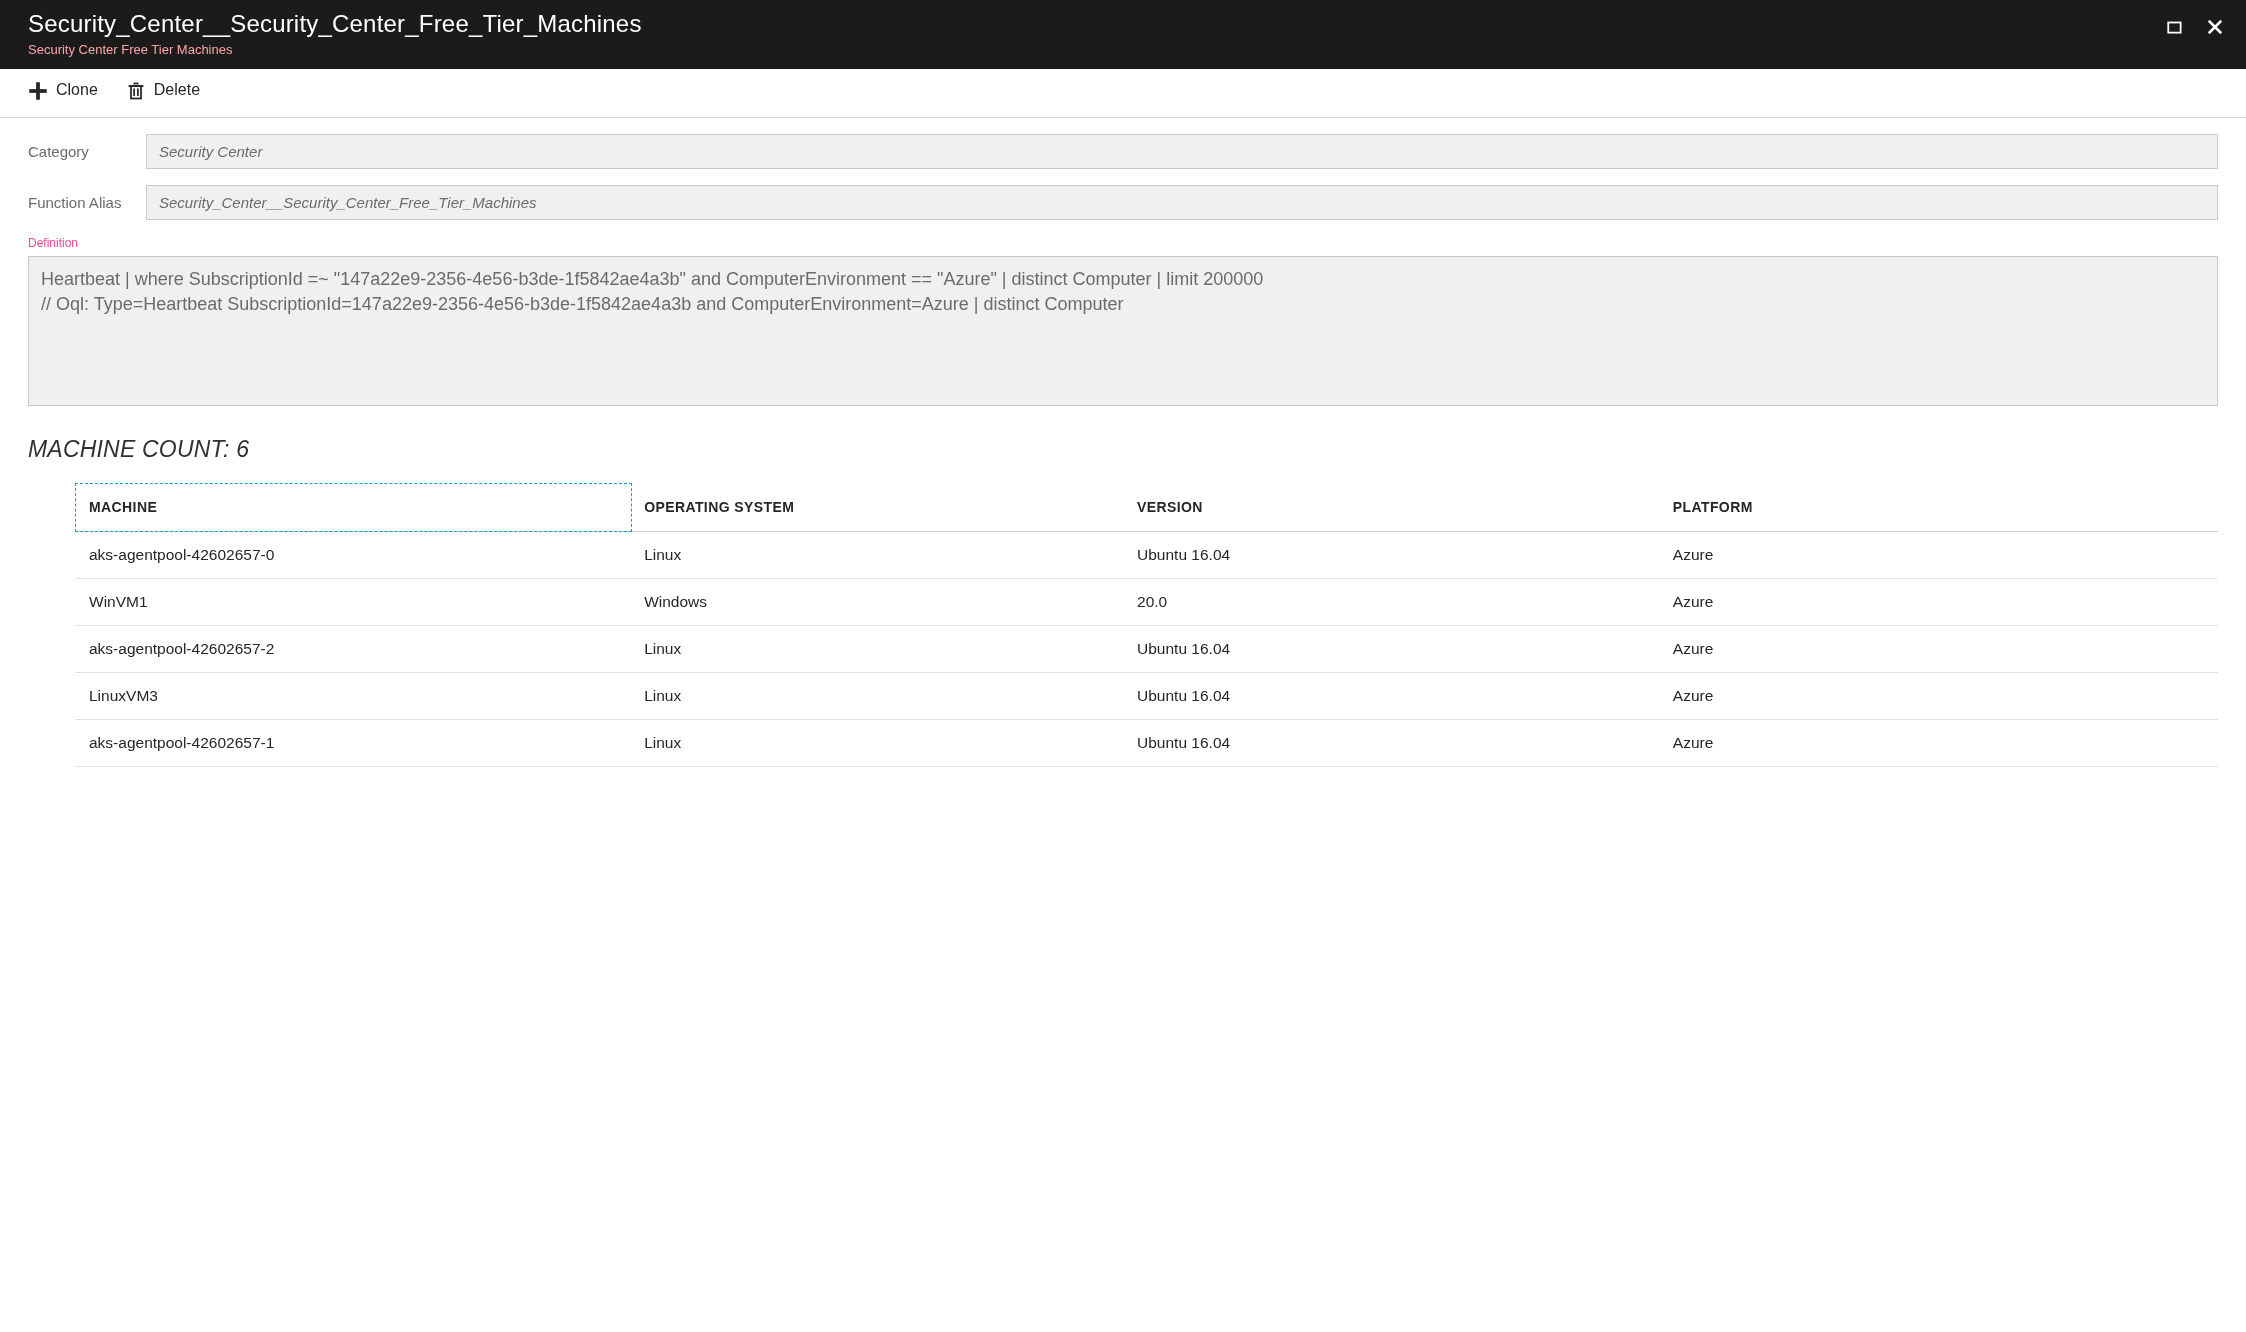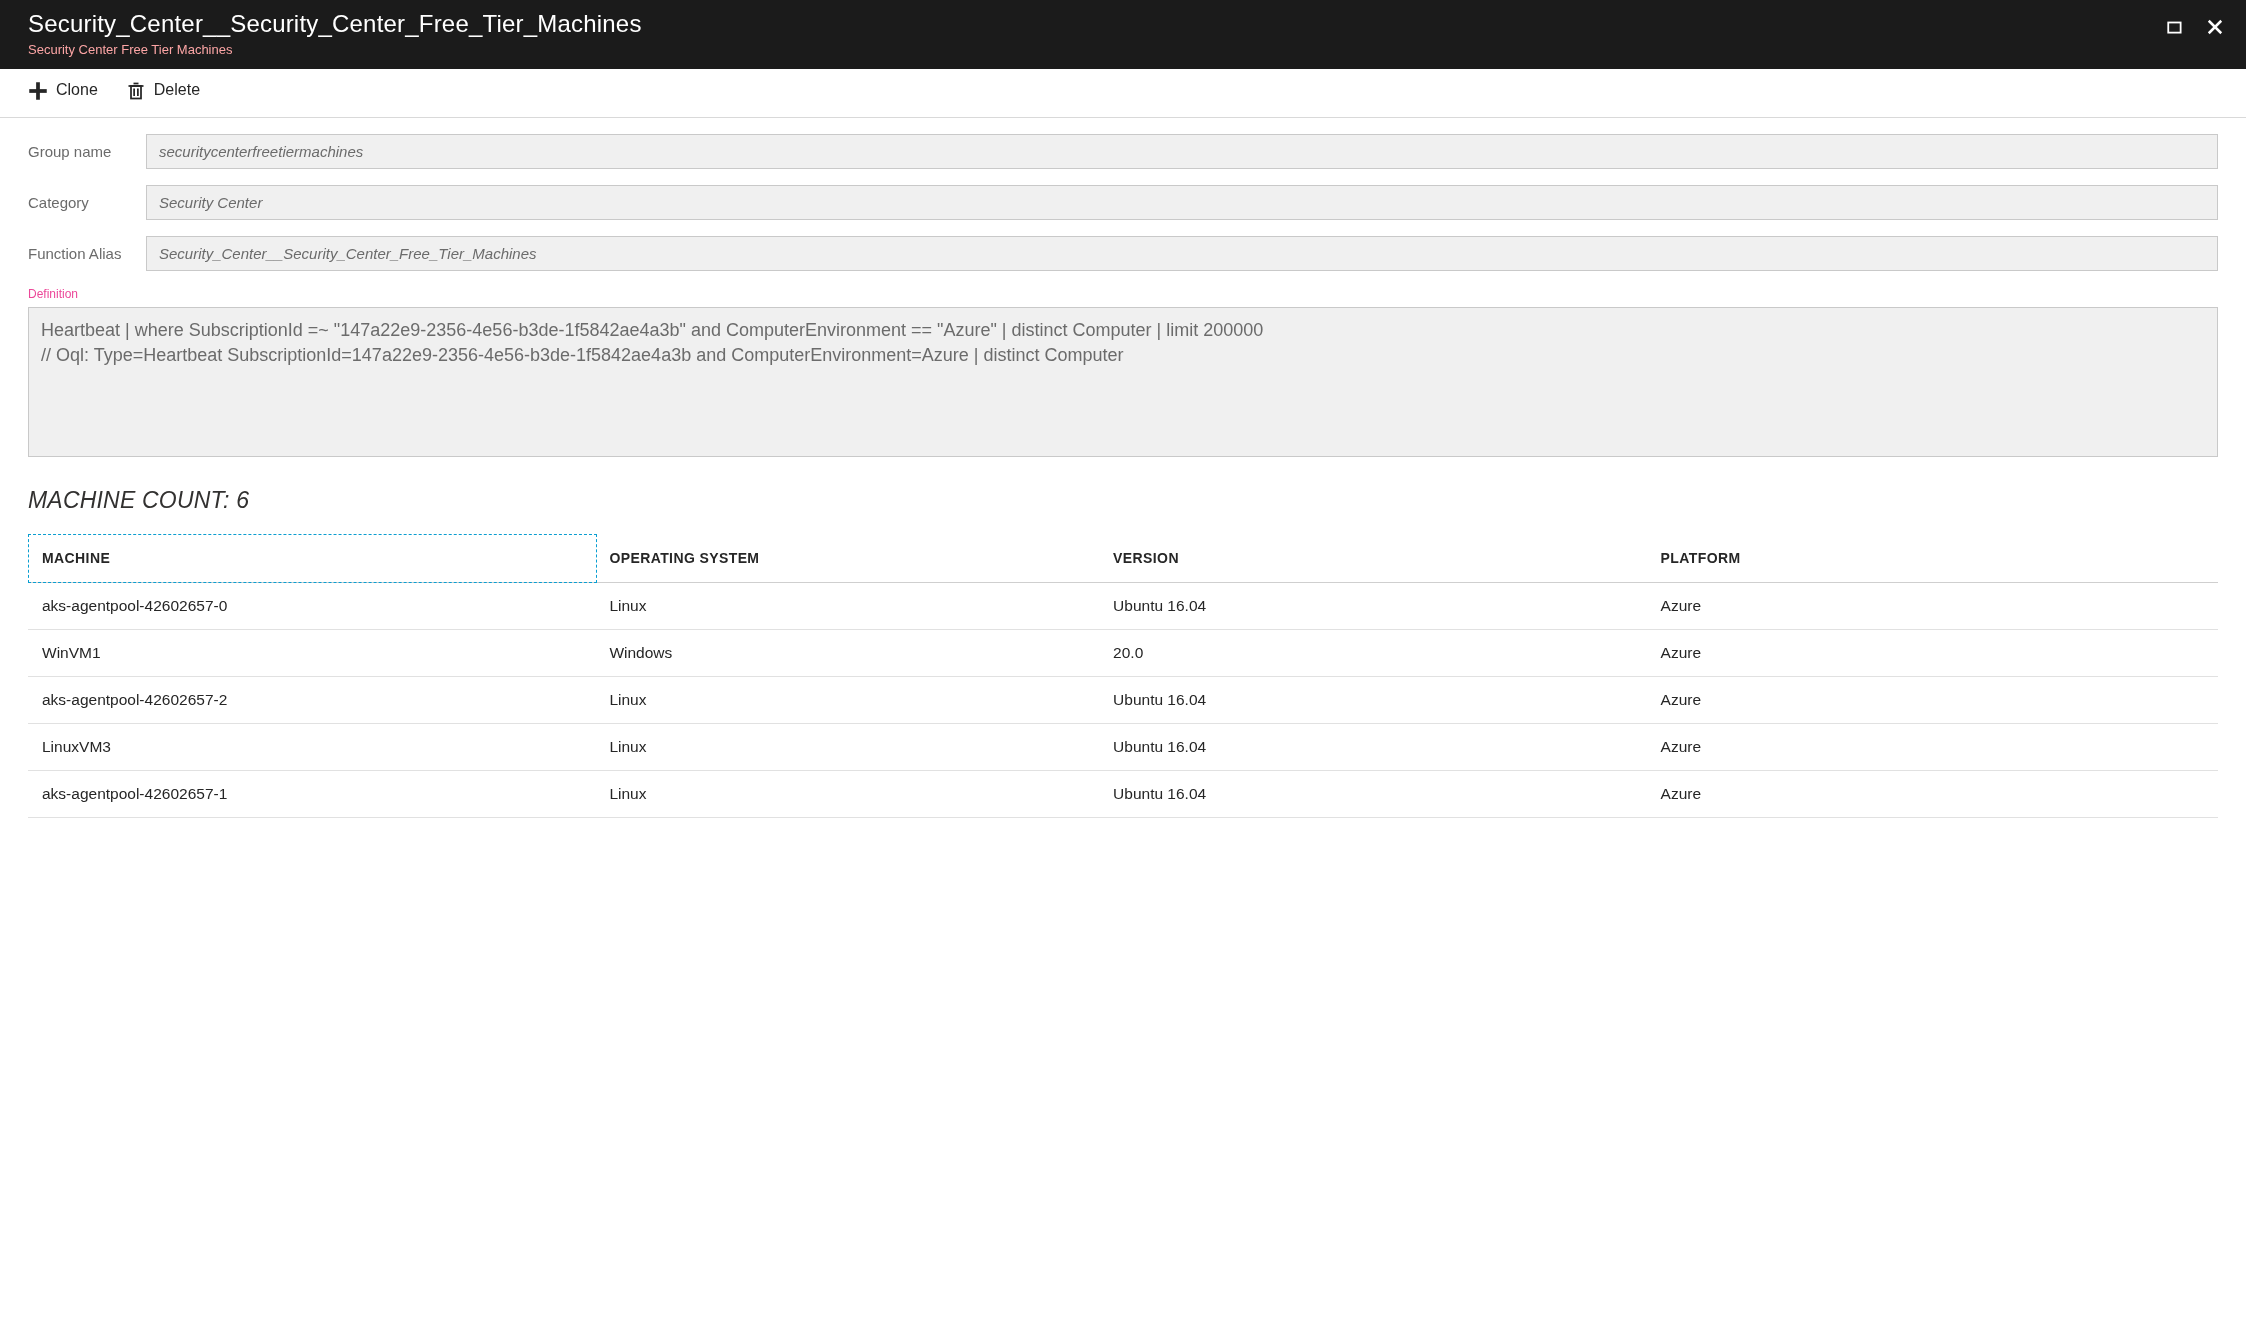--- a/index.html
+++ b/index.html
@@ -52,21 +52,21 @@
     color:#6b6b6b;
     font-size:18px;
     line-height:1.4;
     white-space: pre-wrap;
     font-family: inherit;
     resize: none;
   }
 
   .count { padding: 24px 28px 10px 28px; font-size:23px; letter-spacing:0.2px;font-style:italic; }
 
-  .table-wrap { padding: 10px 28px 20px 28px; }
+  .table-wrap { padding: 10px 28px 20px 28px; margin-left: 47px; }
   table { width:100%; border-collapse: collapse; }
   thead th {
     text-align:left;
     font-size:14px;
     font-weight:700;
     letter-spacing:0.4px;
     padding: 16px 12px;
     color:#262626;
   }
   thead tr { border-bottom:1px solid #cfcfcf; }
@@ -128,24 +128,20 @@
         <line x1="6.5" y1="6" x2="6.5" y2="12"></line>
         <line x1="9.5" y1="6" x2="9.5" y2="12"></line>
       </svg>
     </span>
     <span>Delete</span>
   </div>
 </div>
 
 <div class="form">
   <div class="form-row">
-    <div class="label">Group name</div>
-    <div class="input">securitycenterfreetiermachines</div>
-  </div>
-  <div class="form-row">
     <div class="label">Category</div>
     <div class="input">Security Center</div>
   </div>
   <div class="form-row">
     <div class="label">Function Alias</div>
     <div class="input">Security_Center__Security_Center_Free_Tier_Machines</div>
   </div>
   <div class="definition-label">Definition</div>
   <div class="definition-box">Heartbeat | where SubscriptionId =~ "147a22e9-2356-4e56-b3de-1f5842ae4a3b" and ComputerEnvironment == "Azure" | distinct Computer | limit 200000
 // Oql: Type=Heartbeat SubscriptionId=147a22e9-2356-4e56-b3de-1f5842ae4a3b and ComputerEnvironment=Azure | distinct Computer</div>

